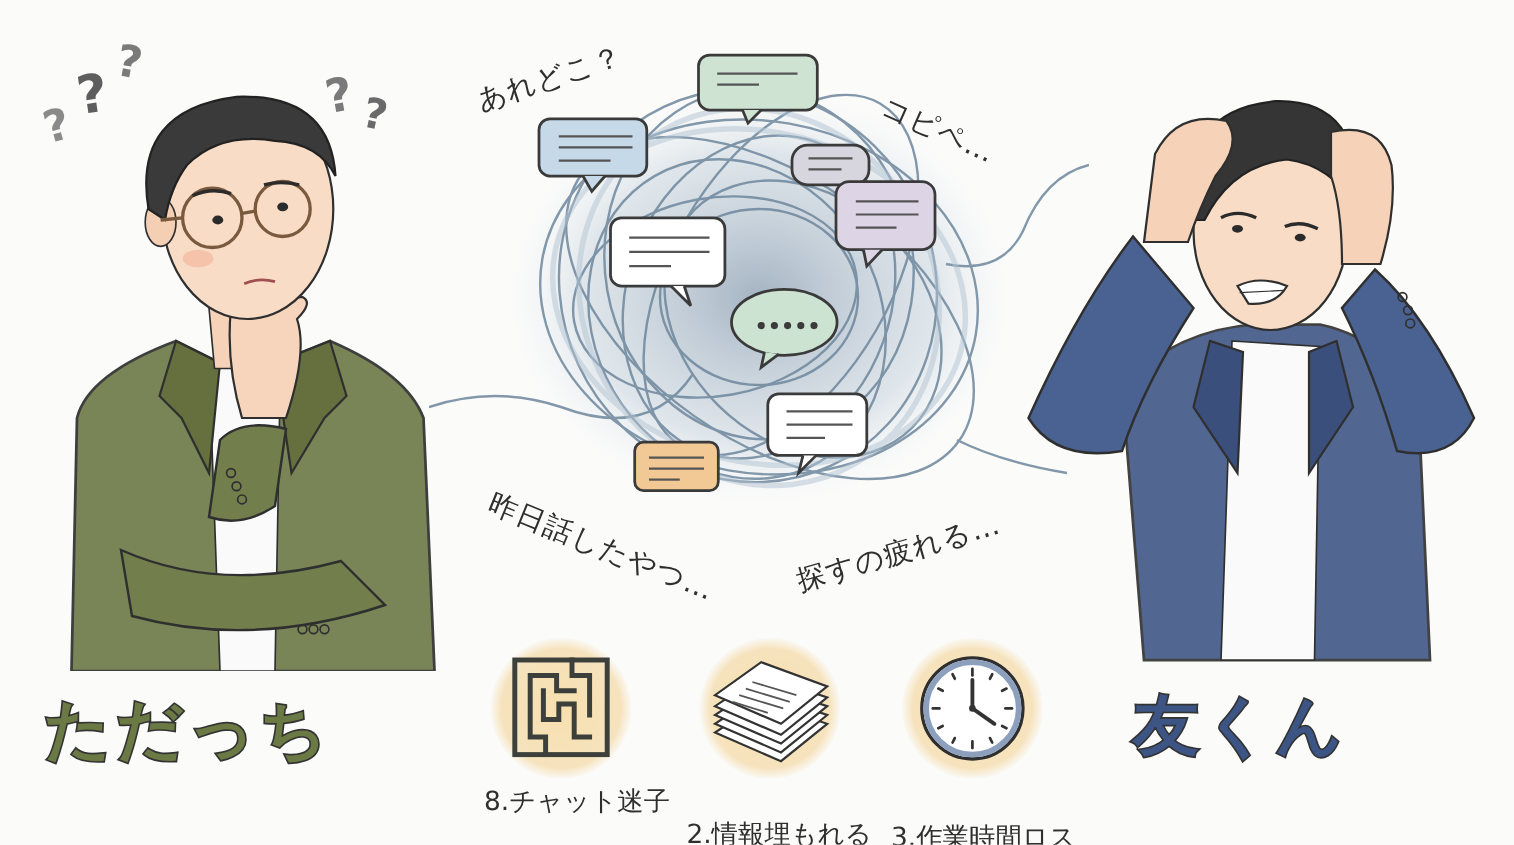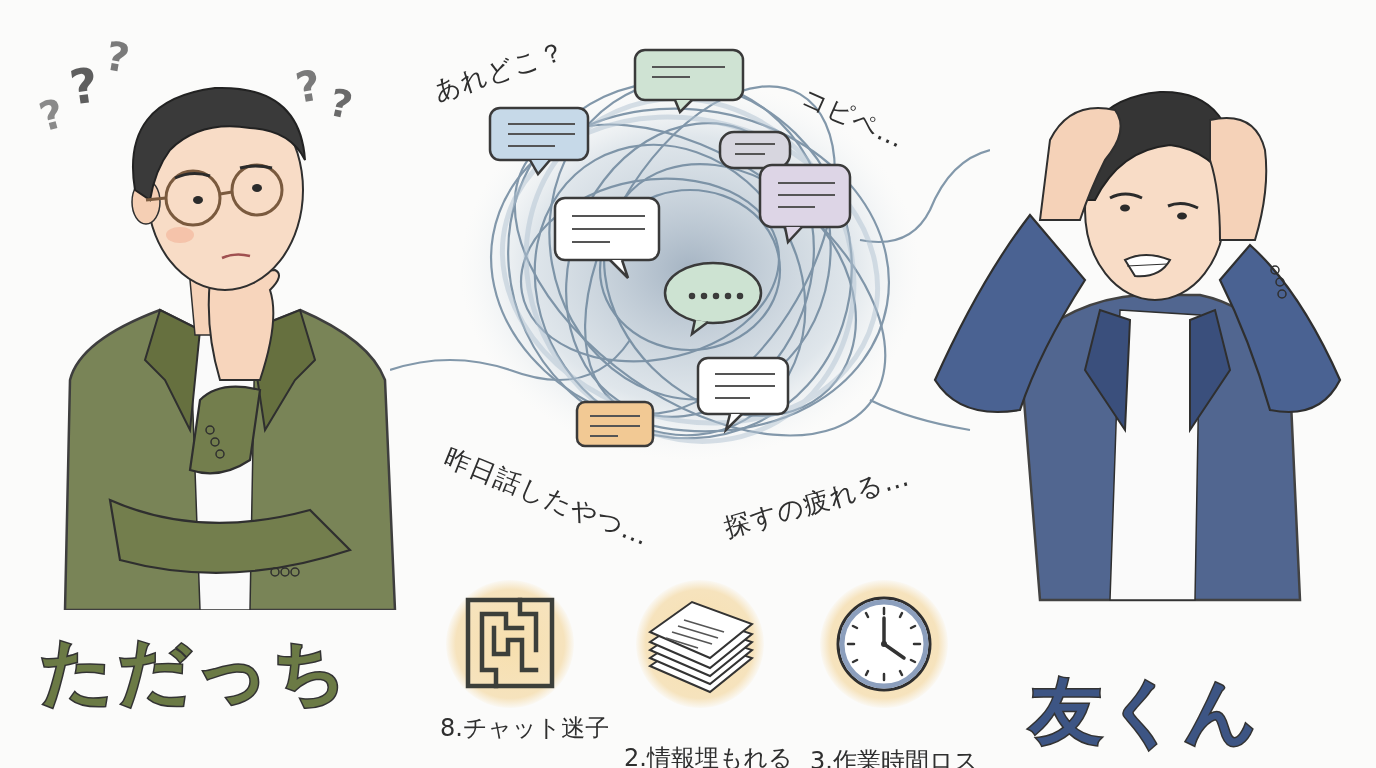--- a/index.html
+++ b/index.html
@@ -1,19 +1,19 @@
 <!DOCTYPE html>
 <html><head>
 <meta charset="utf-8">
 <style>
   html,body{margin:0;padding:0;background:#fbfbfa;}
   body{width:1376px;height:768px;position:relative;overflow:hidden;font-family:"DejaVu Sans",sans-serif;color:#333;}
   .abs{position:absolute;}
   .caption{position:absolute;font-size:26px;color:#2f2f2f;white-space:nowrap;letter-spacing:1px;}
-  .name-label{position:absolute;font-size:72px;font-weight:bold;letter-spacing:4px;
+  .name-label{position:absolute;font-size:60px;font-weight:bold;letter-spacing:4px;
     -webkit-text-stroke:3px #333;paint-order:stroke fill;}
   .icon-wrap{position:absolute;width:128px;height:128px;border-radius:50%;
     background:radial-gradient(circle at 50% 50%,#f7dfae 0%,#f6e3bd 60%,rgba(246,227,189,0) 72%);}
   .icon-label{position:absolute;font-size:24px;color:#2f2f2f;white-space:nowrap;}
   .qmark{position:absolute;font-weight:bold;color:#6e6e6e;font-family:"DejaVu Sans",sans-serif;}
 </style>
 </head>
 <body>
 
 <div>
@@ -248,13 +248,13 @@
       </g>
       <line x1="64" y1="64" x2="64" y2="38" stroke="#333" stroke-width="3.5" stroke-linecap="round"></line>
       <line x1="64" y1="64" x2="84" y2="78" stroke="#333" stroke-width="3.5" stroke-linecap="round"></line>
       <circle cx="64" cy="64" r="3" fill="#333"></circle>
     </svg>
   </div>
   <div class="icon-label" style="left:810px;top:745px;">3.作業時間ロス</div>
 </div>
 
 <div class="name-label" style="left:40px;top:624px;color:#6b7a45;">ただっち</div>
-<div class="name-label" style="left:1030px;top:620px;color:#3d5584;margin-top:44px;">友くん</div>
+<div class="name-label" style="left:1030px;top:620px;color:#3d5584;">友くん</div>
 
 </body></html>

